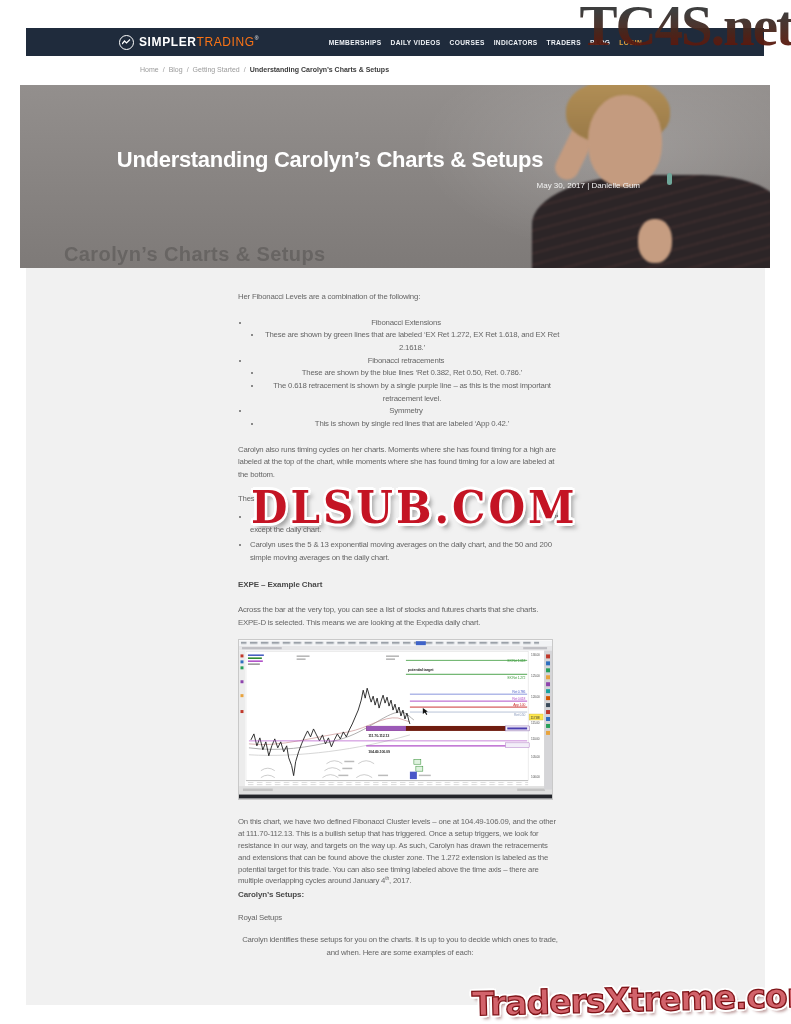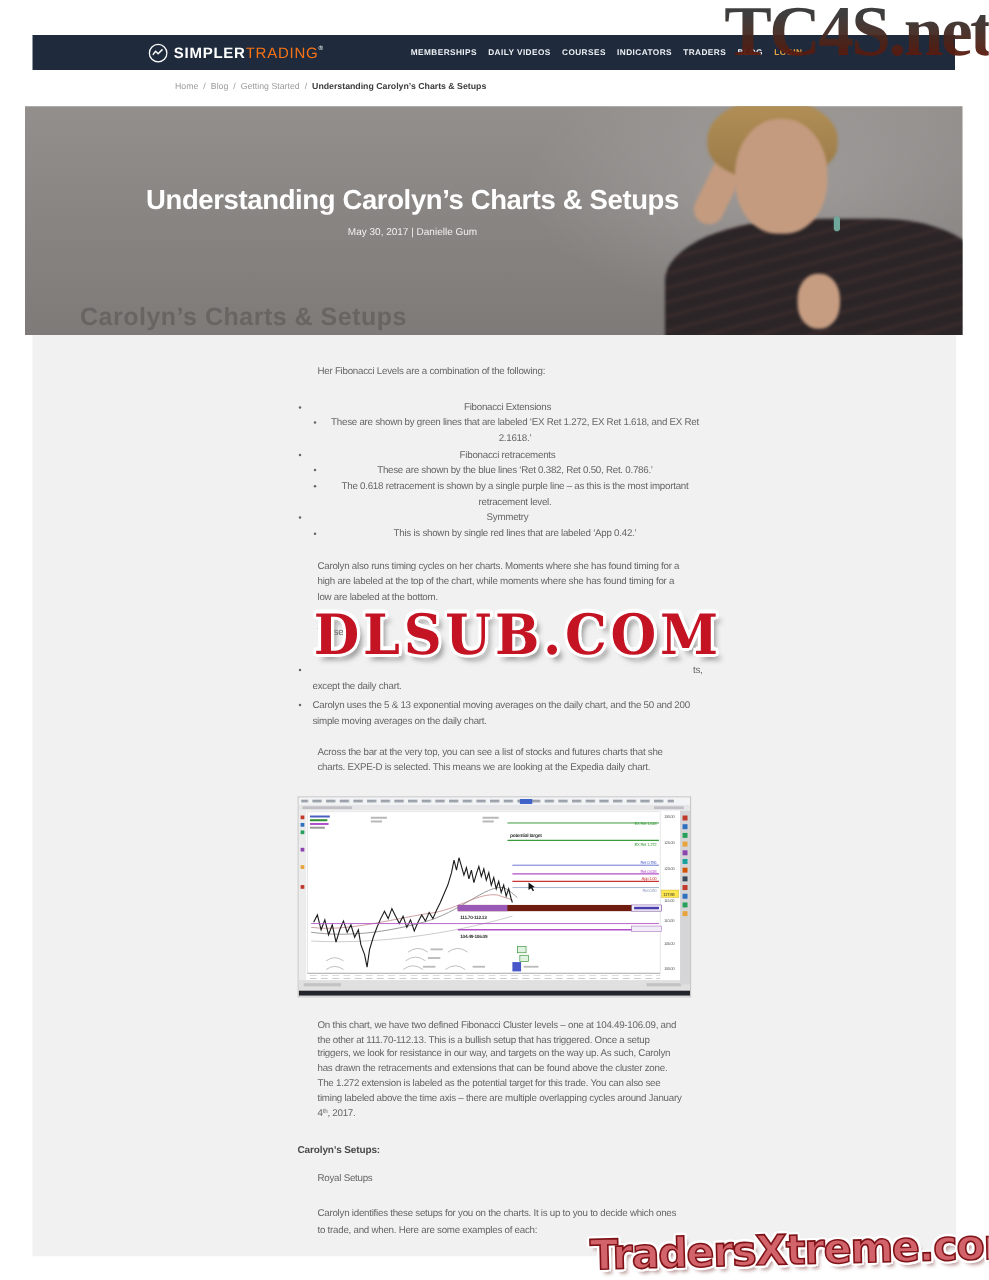--- a/index.html
+++ b/index.html
@@ -31,48 +31,48 @@
   .p-hair{position:absolute;right:100px;top:-6px;width:104px;height:64px;background:linear-gradient(#b headers,#9a7a4a);background:linear-gradient(#b39057,#997947);border-radius:50% 50% 42% 42%;filter:blur(1.2px);}
   .p-head{position:absolute;right:108px;top:10px;width:74px;height:92px;background:#c49b7f;border-radius:48% 48% 46% 46%;filter:blur(1.2px);}
   .p-arm{position:absolute;right:176px;top:6px;width:24px;height:92px;background:#c49b7f;border-radius:12px;transform:rotate(26deg);filter:blur(1.3px);}
   .p-body{position:absolute;right:-12px;top:90px;width:250px;height:110px;
           background:repeating-linear-gradient(165deg,#2c2527 0 9px,#3c2c2d 9px 11px);
           border-radius:45% 32% 0 0;filter:blur(1.2px);}
   .p-hand2{position:absolute;right:98px;top:134px;width:34px;height:44px;background:#c69d81;border-radius:46%;filter:blur(1.3px);}
   .p-ear{position:absolute;right:98px;top:88px;width:5px;height:12px;background:#6fa79a;border-radius:3px;filter:blur(.6px);}
   .hero-title{position:absolute;left:0;right:130px;top:62px;text-align:center;color:#fff;
               font-size:22px;font-weight:bold;letter-spacing:-.3px;}
-  .hero-meta{position:absolute;left:0;right:130px;top:96px;text-align:center;color:#f2f2f2;font-size:8px;}
+  .hero-meta{position:absolute;left:0;right:130px;top:96px;text-align:right;color:#f2f2f2;font-size:8px;}
   .hero-faded{position:absolute;left:44px;top:158px;font-size:20px;font-weight:bold;
               color:rgba(35,35,35,.26);letter-spacing:.4px;white-space:nowrap;}
 
   
   .article-bg{position:absolute;left:26px;top:268px;width:739px;height:737px;background:#f1f1f1;}
   .content{position:absolute;left:238px;top:268px;width:324px;font-size:7.8px;line-height:12.5px;
            color:#666;letter-spacing:-.2px;}
-  .content p{margin:16px;}
+  .content p{margin:0;}
   .p-intro{margin-top:23px !important;}
   ul.fib{margin:13px 0 0;padding-left:12px;line-height:12.7px;}
   ul.fib ul{margin:0;padding-left:12px;list-style-type:disc;}
   ul.fib li{margin:0;text-align:center;}
   .p-timing{margin-top:13px !important;}
   .p-movi{margin-top:12px !important;}
   ul.ma{margin:4px 0 0;padding-left:12px;line-height:13px;}
   ul.ma li{margin-bottom:2px;}
   .tail-line{display:block;text-align:right;}
   h4{font-size:8px;color:#4a4a4a;margin:12px 0 0;font-weight:bold;letter-spacing:-.1px;}
   .h-expe{margin-top:15px;}
   .p-expe{margin-top:13px !important;}
   .chart-fig{margin-top:10px;width:315px;height:161px;background:#fff;border:1px solid #c9c9c9;box-sizing:border-box;}
   .p-cluster{margin-top:16px !important;line-height:11.8px;}
   .sup{font-size:5px;position:relative;top:-3px;}
   .h-setups{margin-top:1px;}
   .p-setupline{margin-top:12px !important;}
   .p-royal{margin-top:10px !important;}
-  .p-closing{margin-top:10px !important;}
+  .p-closing{margin-top:10px !important;text-align:center;}
 
   
   .wm-tc4s{position:absolute;top:-7px;right:-2px;z-index:60;
            font-family:"Liberation Serif",serif;font-weight:bold;font-size:57px;letter-spacing:-2px;
            background:linear-gradient(180deg,#343434 28%,#46281f 55%,#5d190d 82%);
            -webkit-background-clip:text;background-clip:text;color:transparent;opacity:.95;}
   .wm-dlsub{position:absolute;left:251px;top:483px;z-index:60;
             font-family:"DejaVu Serif",serif;font-weight:bold;font-size:42px;letter-spacing:3px;
             color:#c41424;transform:scaleY(1.06);
             text-shadow:-2px -2px 0 #fff,2px -2px 0 #fff,-2px 2px 0 #fff,2px 2px 0 #fff,
@@ -162,20 +162,21 @@
   <p class="p-movi">These</p>
 
   <ul class="ma">
     <li>
       <span class="tail-line">ts,</span>
       <span>except the daily chart.</span>
     </li>
     <li>Carolyn uses the 5 &amp; 13 exponential moving averages on the daily chart, and the 50 and 200 simple moving averages on the daily chart.</li>
   </ul>
 
+  <h4 class="h-expe">EXPE – Example Chart</h4>
 
   <p class="p-expe">Across the bar at the very top, you can see a list of stocks and futures charts that she charts. EXPE-D is selected. This means we are looking at the Expedia daily chart.</p>
 
   <div class="chart-fig">
     <svg viewBox="0 0 315 159" width="313" height="159">
       <defs>
         <pattern id="tk" width="11" height="5" patternUnits="userSpaceOnUse">
           <rect x="0" y="1" width="7.5" height="2.4" fill="#9aa0a8"></rect>
         </pattern>
         <pattern id="ax" width="9" height="4" patternUnits="userSpaceOnUse">

